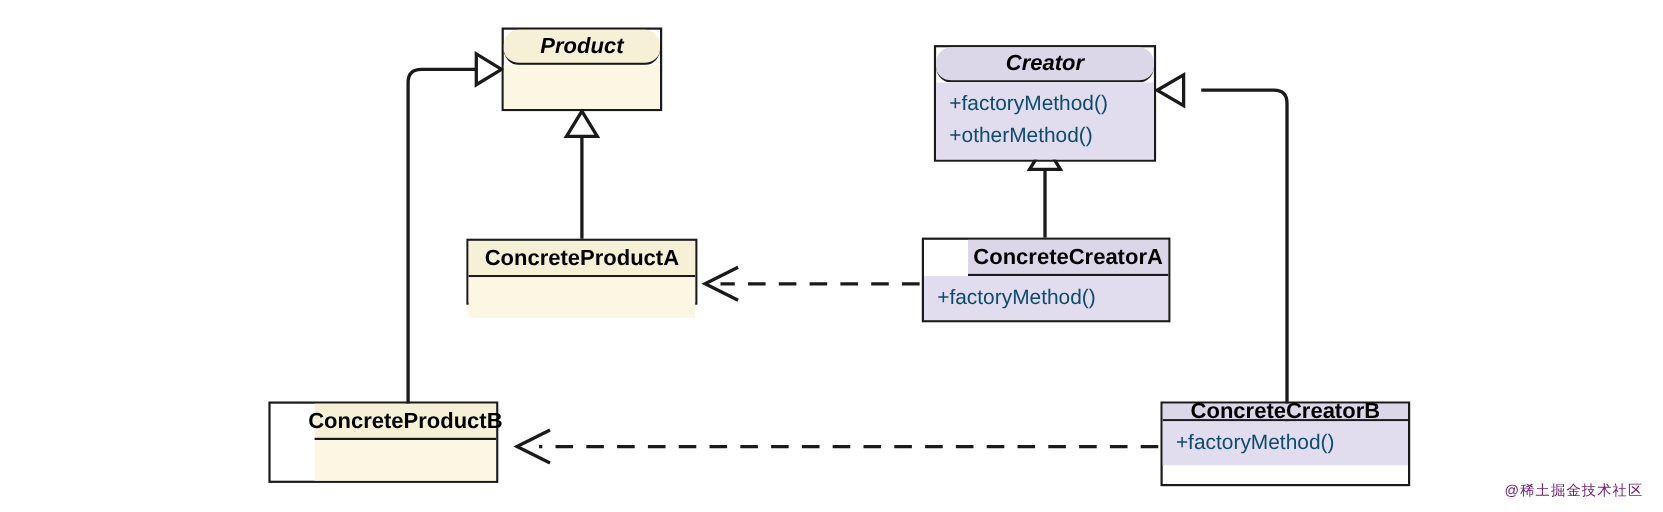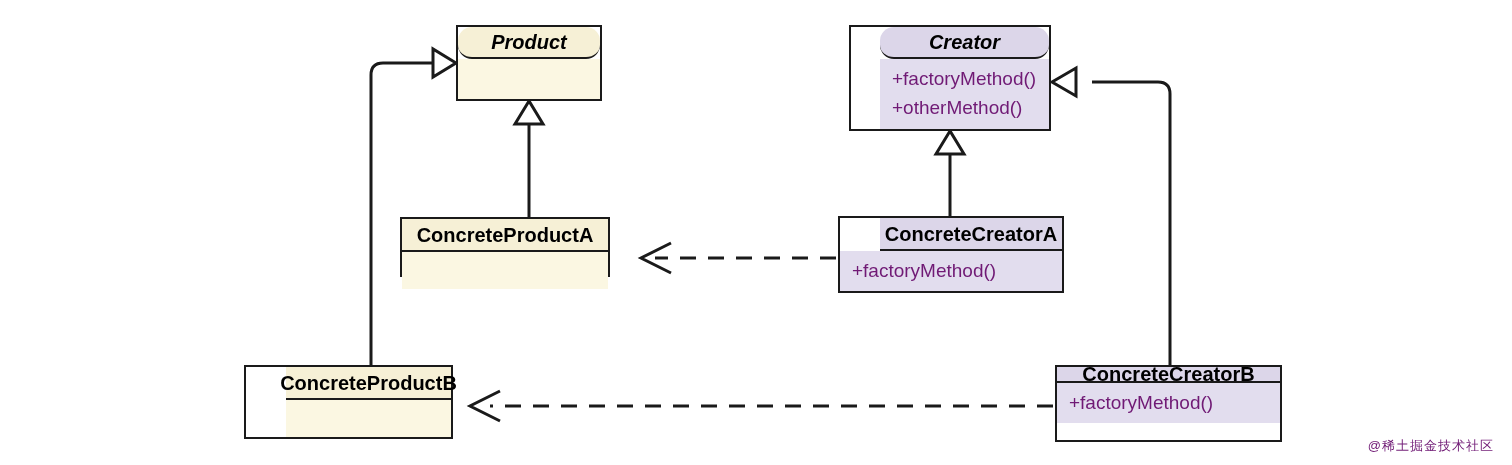--- a/index.html
+++ b/index.html
@@ -41,21 +41,21 @@
     display: flex;
     align-items: center;
     justify-content: center;
   }
   .uml-body {
     box-sizing: border-box;
     padding: 6px 12px 4px 12px;
   }
   .uml-method {
     font-size: 19px;
-    color: #701a75;
+    color: #0c4a6e;
     line-height: 1.52;
     white-space: nowrap;
   }
   .abstract .uml-header {
     font-style: italic;
     border-radius: 14px;
   }
   
   .product .uml-header { background: #f6f0d6; }
   .product .uml-body   { background: #fbf7e2; }
@@ -116,29 +116,29 @@
       <line x1="1053" y1="406" x2="490" y2="406" stroke="#1a1a1a" stroke-width="3" stroke-dasharray="16 12" stroke-linecap="butt"></line>
       <polyline points="500,391 470,406 500,421" fill="none" stroke="#1a1a1a" stroke-width="3" stroke-linecap="butt" stroke-linejoin="miter"></polyline>
     </g>
   </svg>
 
   <div class="uml-class product abstract" style="left:456px; top:25px; width:146px; height:76px;">
     <div class="uml-header" style="height:32px;">Product</div>
     <div class="uml-body" style="height:40px;"></div>
   </div>
 
-  <div class="uml-class creator abstract" style="left:849px; top:25px; width:202px; height:106px;padding-left:29px;">
+  <div class="uml-class creator abstract" style="left:849px; top:41px; width:202px; height:106px;">
     <div class="uml-header" style="height:32px;">Creator</div>
     <div class="uml-body" style="height:70px;">
       <div class="uml-method">+factoryMethod()</div>
       <div class="uml-method">+otherMethod()</div>
     </div>
   </div>
 
-  <div class="uml-class product" style="left:400px; top:217px; width:210px; height:60px;">
+  <div class="uml-class product" style="left:424px; top:217px; width:210px; height:60px;">
     <div class="uml-header" style="height:33px;">ConcreteProductA</div>
     <div class="uml-body" style="height:37px;"></div>
   </div>
 
   <div class="uml-class creator" style="left:838px; top:216px; width:226px; height:77px;">
     <div class="uml-header" style="height:33px;margin-left:40px;">ConcreteCreatorA</div>
     <div class="uml-body" style="height:40px;">
       <div class="uml-method">+factoryMethod()</div>
     </div>
   </div>

